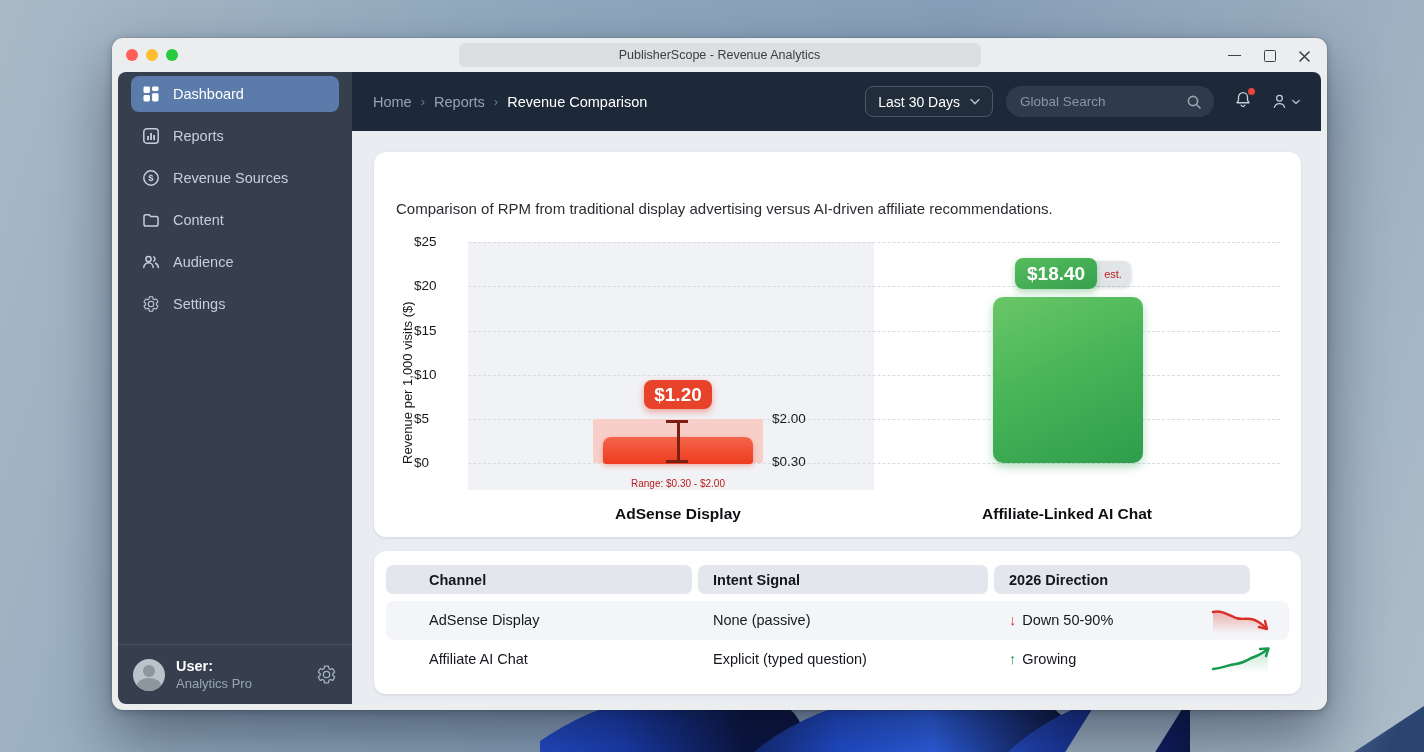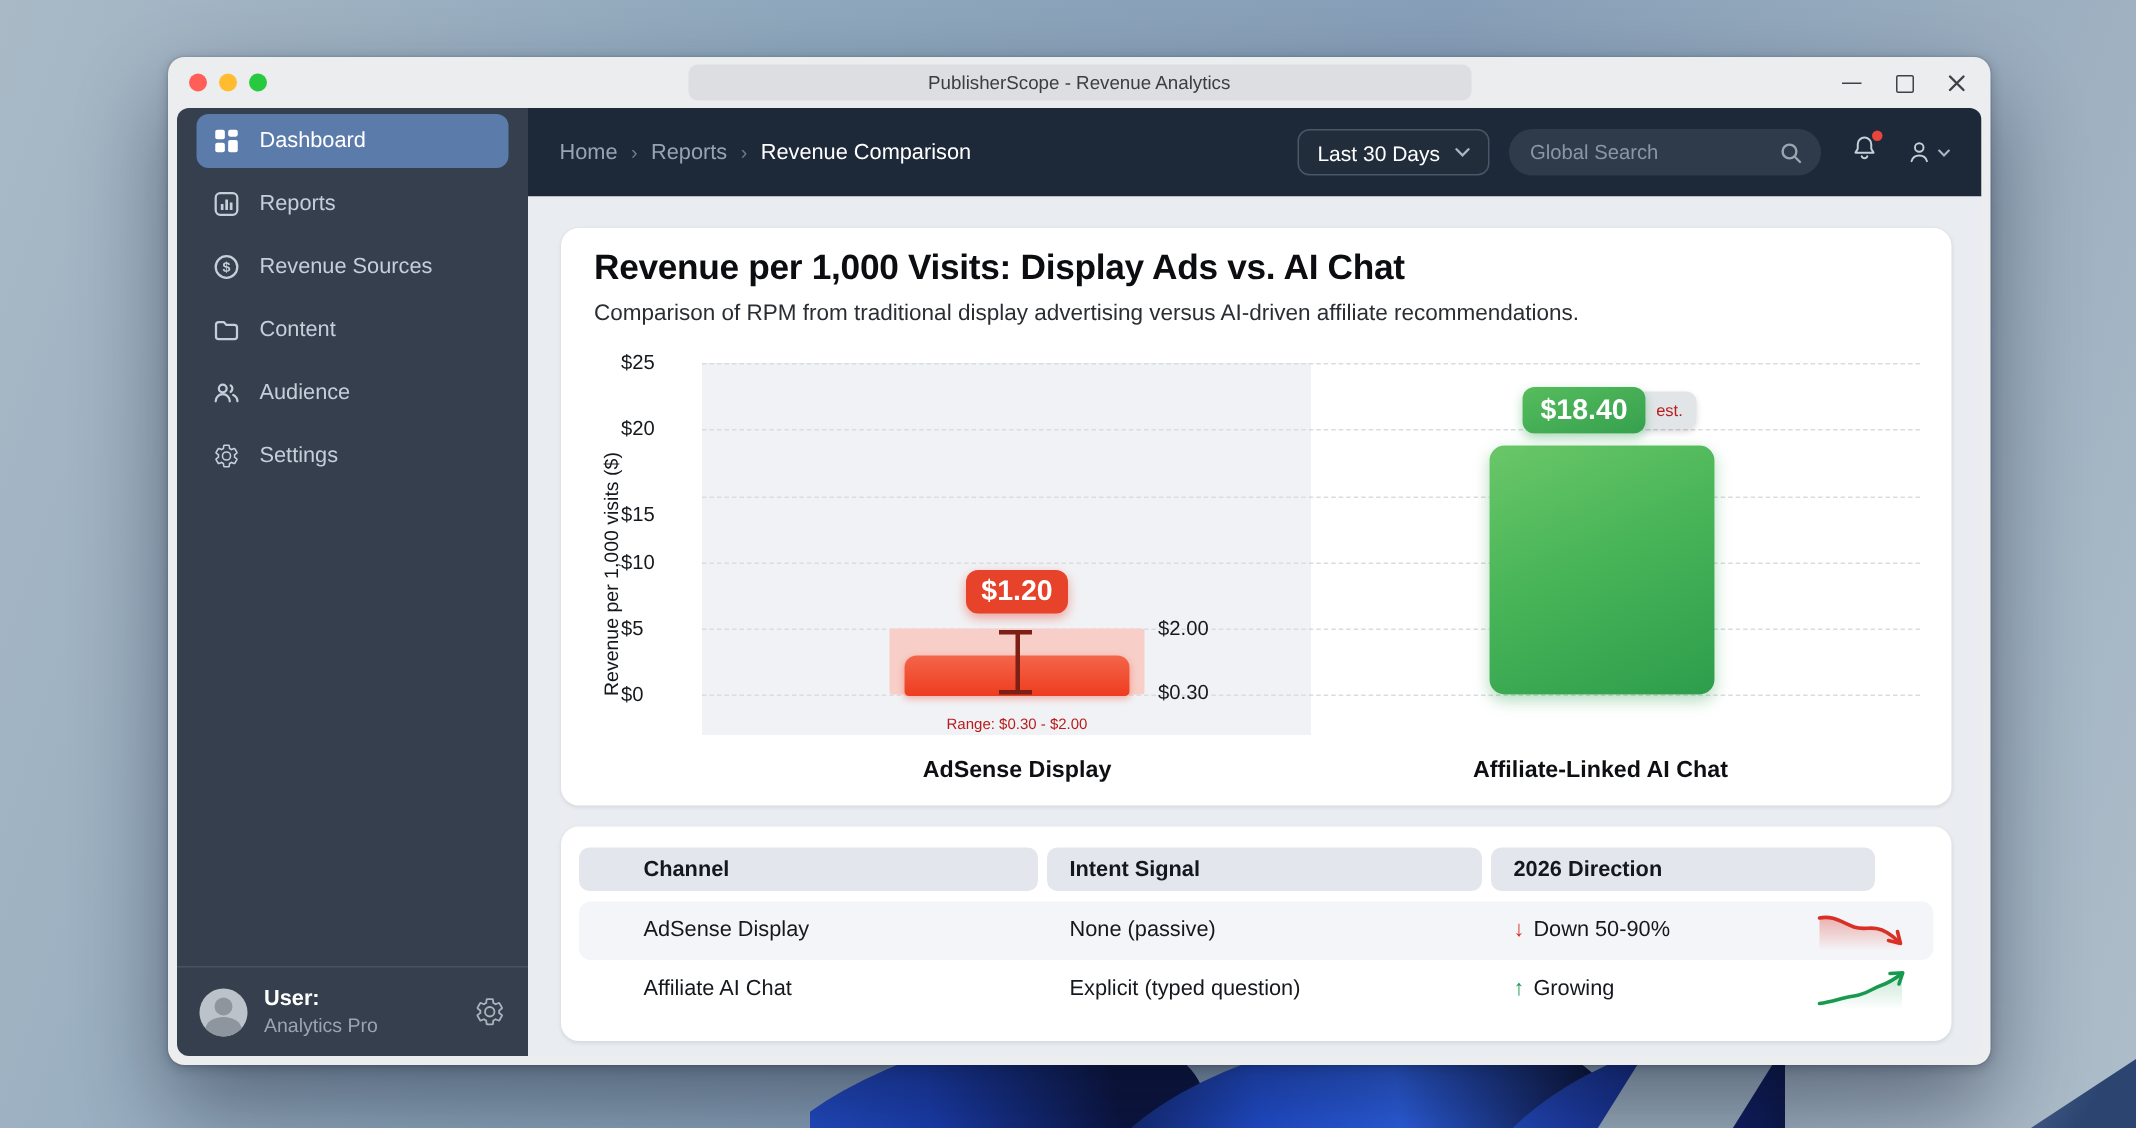--- a/index.html
+++ b/index.html
@@ -265,27 +265,26 @@
             </svg>
             <svg width="8" height="6" viewBox="0 0 10 7">
               <path d="M1 1.5 L5 5.5 L9 1.5" stroke="#aab5c2" stroke-width="1.8" fill="none" stroke-linecap="round"></path>
             </svg>
           </div>
         </div>
 
         <div class="content">
 
           <div class="card chart-card">
-            <div class="chart-title">Revenue per 1,000 Visits: Display Ads vs. AI Chat</div>
             <div class="chart-sub">Comparison of RPM from traditional display advertising versus AI-driven affiliate recommendations.</div>
 
             <div class="ylabel">Revenue per 1,000 visits ($)</div>
             <span class="ytick" style="top:82px">$25</span>
             <span class="ytick" style="top:126px">$20</span>
-            <span class="ytick" style="top:183px">$15</span>
+            <span class="ytick" style="top:171px">$15</span>
             <span class="ytick" style="top:215px">$10</span>
             <span class="ytick" style="top:259px">$5</span>
             <span class="ytick" style="top:303px">$0</span>
 
             <div class="plot">
               <div class="col-band"></div>
               <div class="gridline" style="top:0"></div>
               <div class="gridline" style="top:44px"></div>
               <div class="gridline" style="top:89px"></div>
               <div class="gridline" style="top:133px"></div>

